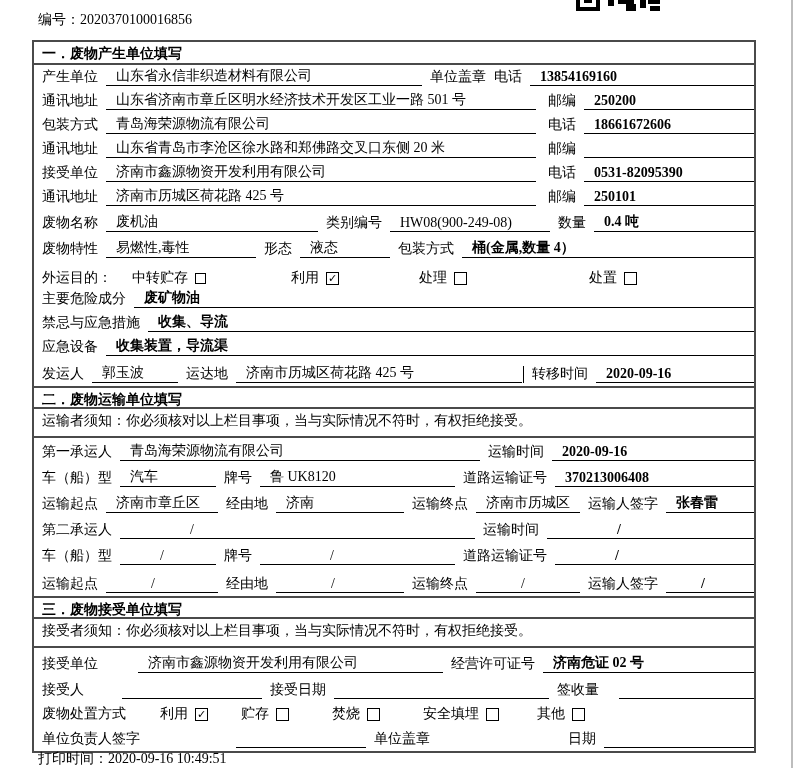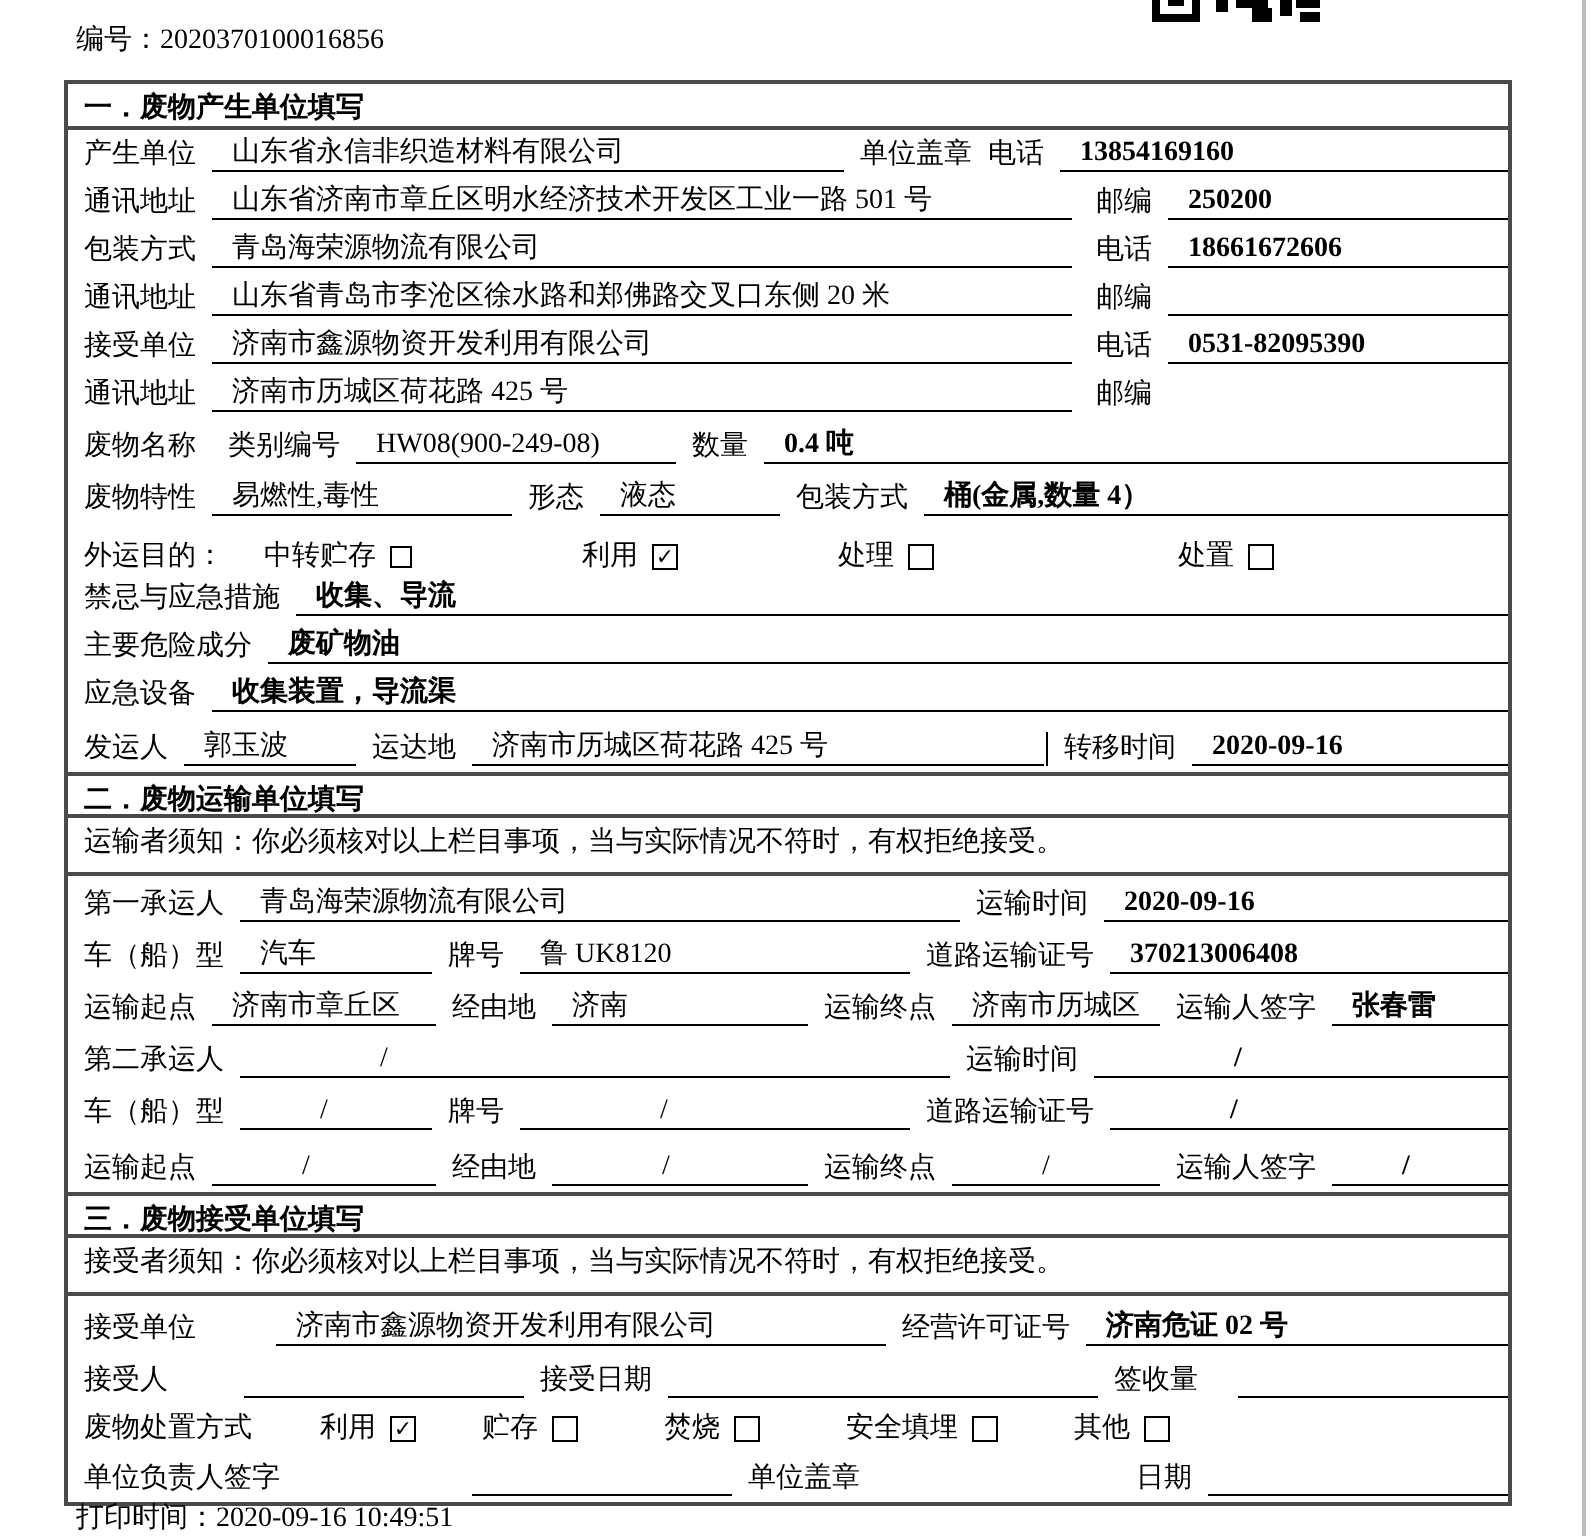--- a/index.html
+++ b/index.html
@@ -87,24 +87,26 @@
       <span class="lbl">接受单位</span>
       <span class="u" style="width:430px">济南市鑫源物资开发利用有限公司</span>
       <span class="lbl" style="margin-left:12px">电话</span>
       <span class="uf">0531-82095390</span>
     </div>
 
     <div class="row h24">
       <span class="lbl">通讯地址</span>
       <span class="u" style="width:430px">济南市历城区荷花路 425 号</span>
       <span class="lbl" style="margin-left:12px">邮编</span>
+      <span class="uf">250101</span>
     </div>
 
     <div class="row h26">
       <span class="lbl">废物名称</span>
+      <span class="u" style="width:212px">废机油</span>
       <span class="lbl" style="margin-left:8px">类别编号</span>
       <span class="u" style="width:160px">HW08(900-249-08)</span>
       <span class="lbl" style="margin-left:8px">数量</span>
       <span class="uf">0.4 吨</span>
     </div>
 
     <div class="row h26">
       <span class="lbl">废物特性</span>
       <span class="u" style="width:150px">易燃性,毒性</span>
       <span class="lbl" style="margin-left:8px">形态</span>
@@ -127,27 +129,27 @@
         <span>处理</span>
         <span class="cb"></span>
       </span>
       <span class="opt" style="margin-left:122px">
         <span>处置</span>
         <span class="cb"></span>
       </span>
     </div>
 
     <div class="row h24">
+      <span class="lbl">主要危险成分</span>
+      <span class="uf">废矿物油</span>
+    </div>
+
+    <div class="row h24">
       <span class="lbl">禁忌与应急措施</span>
       <span class="uf">收集、导流</span>
-    </div>
-
-    <div class="row h24">
-      <span class="lbl">主要危险成分</span>
-      <span class="uf">废矿物油</span>
     </div>
 
     <div class="row h24">
       <span class="lbl">应急设备</span>
       <span class="uf">收集装置，导流渠</span>
     </div>
 
     <div class="row h27">
       <span class="lbl">发运人</span>
       <span class="u" style="width:86px">郭玉波</span>

